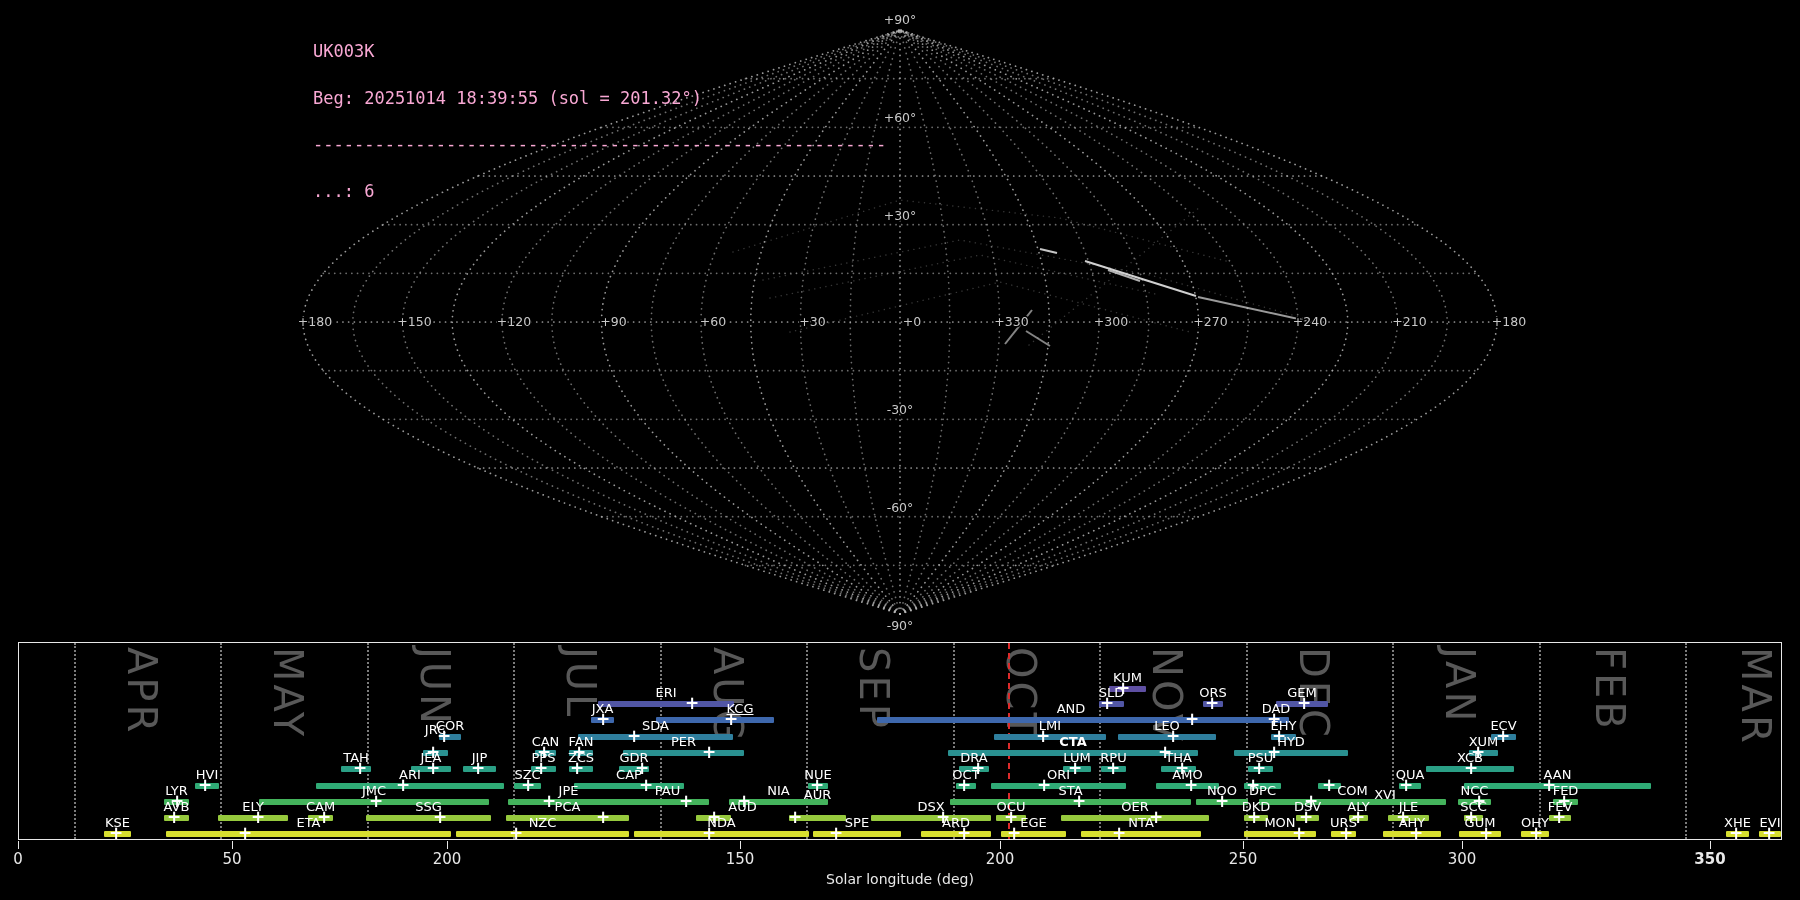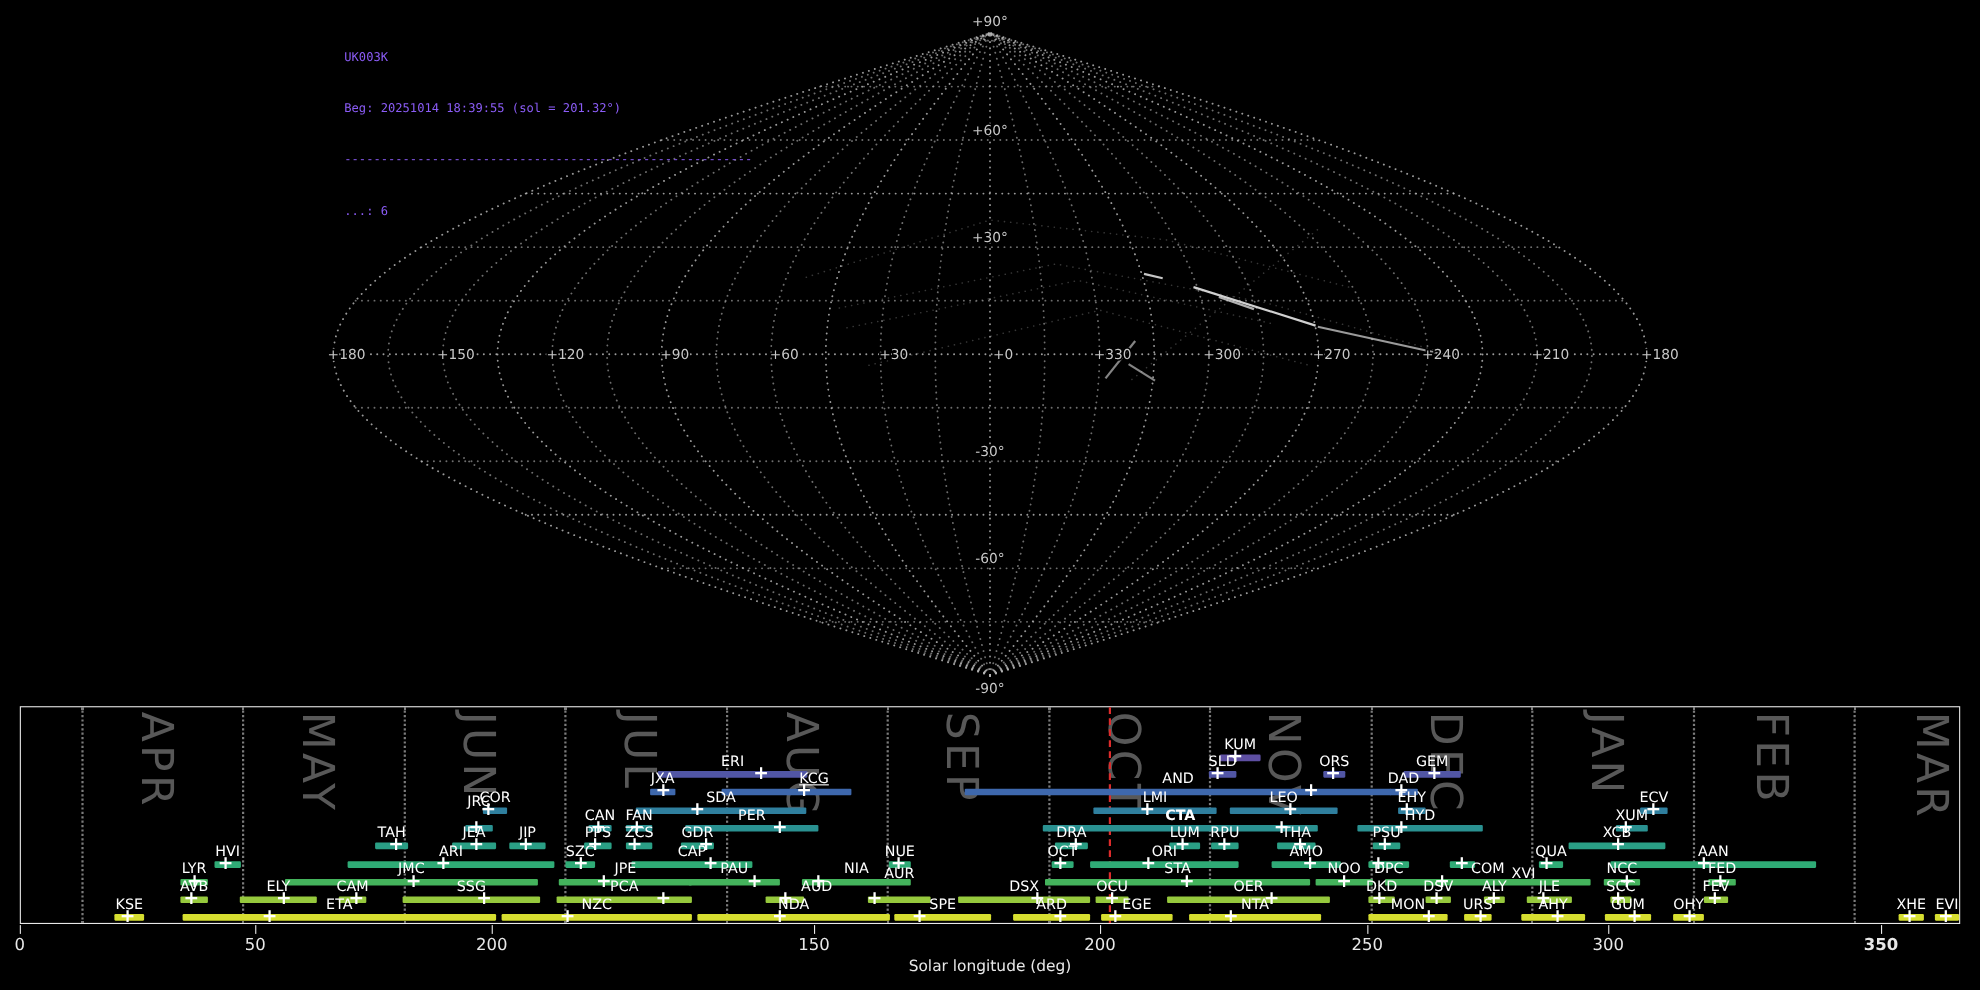--- a/index.html
+++ b/index.html
@@ -1,21 +1,21 @@
 <!DOCTYPE html>
 <html><head>
 <meta charset="utf-8">
 <style>
   html,body{margin:0;padding:0;background:#000;}
   #stage{position:relative;width:1800px;height:900px;background:#000;overflow:hidden;
          font-family:"DejaVu Sans","Liberation Sans",sans-serif;}
   
-  #header{position:absolute;left:313px;top:13px;color:#8b5cf6;
+  #header{position:absolute;left:313px;top:13px;color:#f9a8d4;
           font-family:"DejaVu Sans Mono","Liberation Mono",monospace;
-          font-size:11px;line-height:15.5px;white-space:pre;}
+          font-size:17px;line-height:15.5px;white-space:pre;}
   
   #sky{position:absolute;left:0;top:0;}
   
   #chart{position:absolute;left:18px;top:642px;width:1764px;height:198px;
          border:1.5px solid #e8e8e8;box-sizing:border-box;}
   .month-line{position:absolute;top:0;bottom:0;width:0;border-left:2px dotted #7c7c7c;}
   .month-label{position:absolute;top:4px;writing-mode:vertical-rl;
                font-size:40px;color:#585858;letter-spacing:3px;line-height:1;}
   #now-line{position:absolute;top:0;bottom:0;width:0;border-left:2px dashed #dd2b2b;}
   .bar{position:absolute;height:6px;border-radius:1px;}

